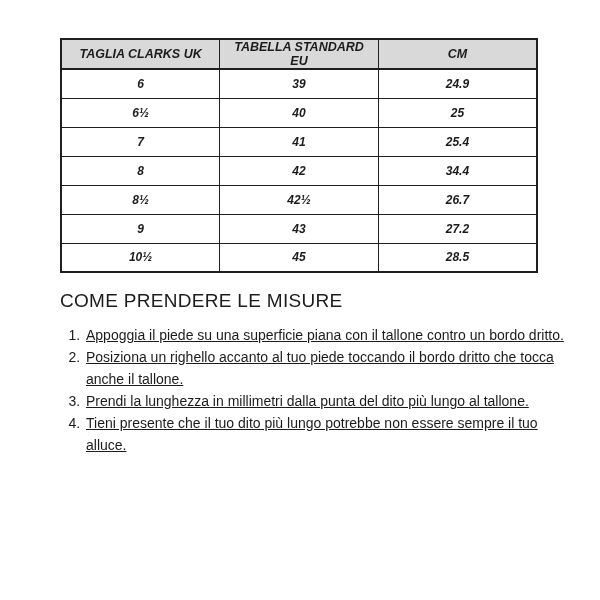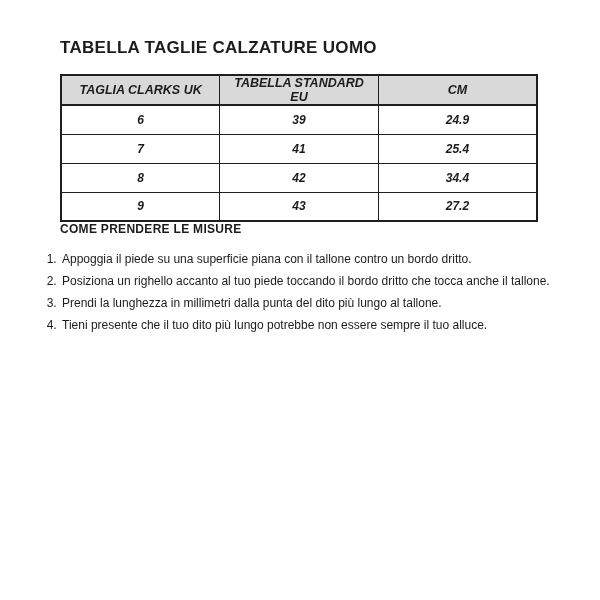--- a/index.html
+++ b/index.html
@@ -38,71 +38,88 @@
     font-weight: bold;
     height: 29px;
     padding: 0 4px;
   }
   table.size-table th {
     background: #d9d9d9;
     border-bottom: 2px solid #1f1f1f;
     font-size: 12.5px;
   }
   .section-heading {
-    font-size: 12px;
-    font-weight: bold;
+    font-size: 19px;
+    font-weight: normal;
     letter-spacing: 0.3px;
+    margin-top: 17px;
     margin-bottom: 12px;
     white-space: nowrap;
   }
   ol.steps {
+    margin-left: 24px;
     width: 492px;
-    font-size: 12px;
+    font-size: 14px;
     line-height: 22px;
     color: #1c1c1c;
+    text-decoration: underline;
   }
   ol.steps li {
     padding-left: 2px;
   }
 </style>
 </head>
 <body>
 
 <div class="page">
 
-  <div class="page-title">TABELLA TAGLIE CALZATURE UOMO</div>
 
   <table class="size-table">
     <thead>
       <tr>
         <th>TAGLIA CLARKS UK</th>
         <th>TABELLA STANDARD EU</th>
         <th>CM</th>
       </tr>
     </thead>
     <tbody id="size-table-body">
         <tr>
           <td>6</td>
           <td>39</td>
           <td>24.9</td>
         </tr>
         <tr>
+          <td>6½</td>
+          <td>40</td>
+          <td>25</td>
+        </tr>
+        <tr>
           <td>7</td>
           <td>41</td>
           <td>25.4</td>
         </tr>
         <tr>
           <td>8</td>
           <td>42</td>
           <td>34.4</td>
         </tr>
         <tr>
+          <td>8½</td>
+          <td>42½</td>
+          <td>26.7</td>
+        </tr>
+        <tr>
           <td>9</td>
           <td>43</td>
           <td>27.2</td>
+        </tr>
+        <tr>
+          <td>10½</td>
+          <td>45</td>
+          <td>28.5</td>
         </tr>
       </tbody>
   </table>
 
   <div class="section-heading">COME PRENDERE LE MISURE</div>
 
   <ol class="steps" id="steps-list">
       <li>Appoggia il piede su una superficie piana con il tallone contro un bordo dritto.</li>
       <li>Posiziona un righello accanto al tuo piede toccando il bordo dritto che tocca anche il tallone.</li>
       <li>Prendi la lunghezza in millimetri dalla punta del dito più lungo al tallone.</li>

